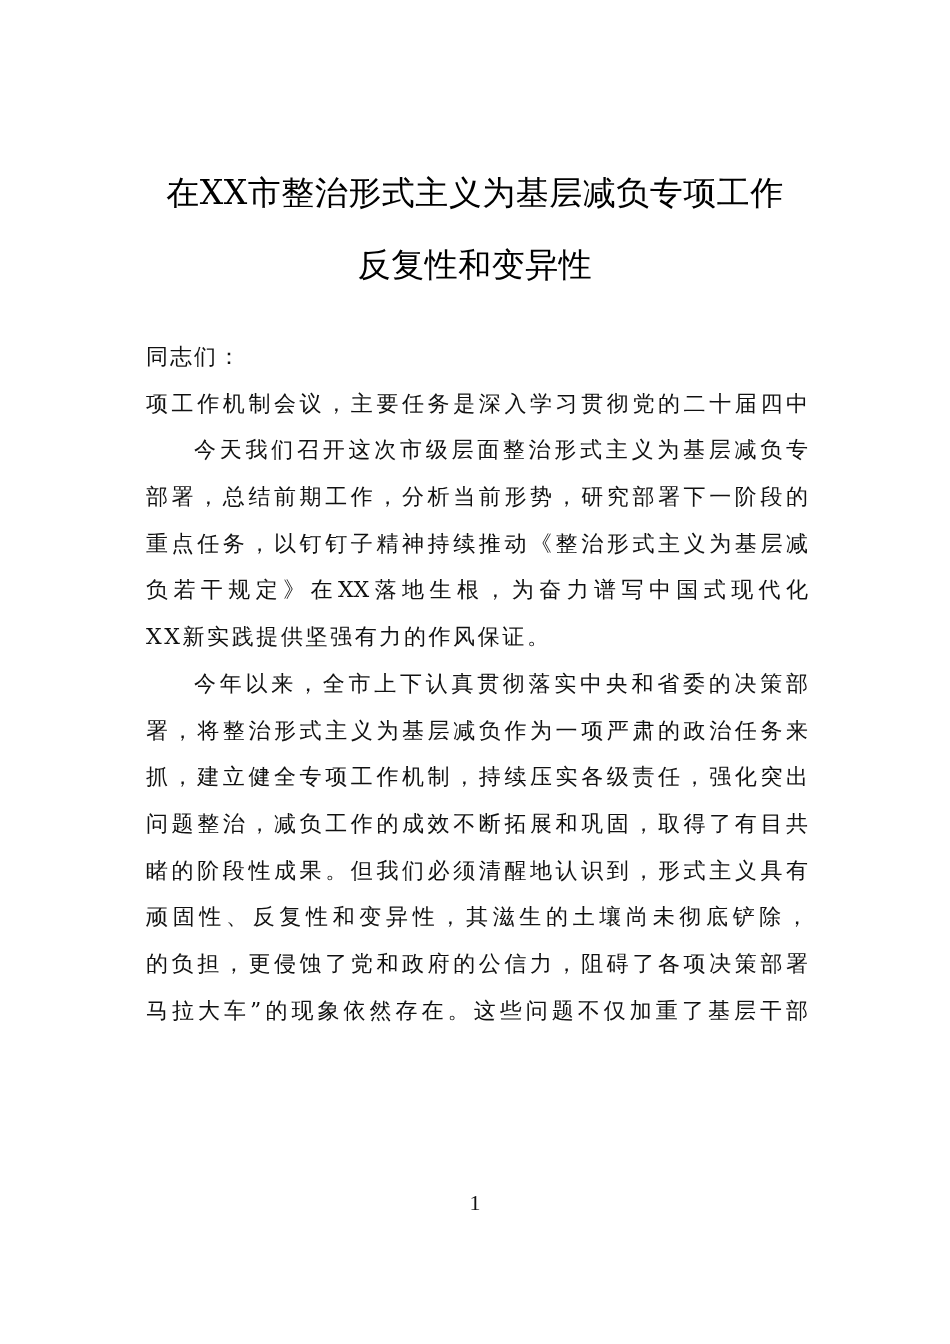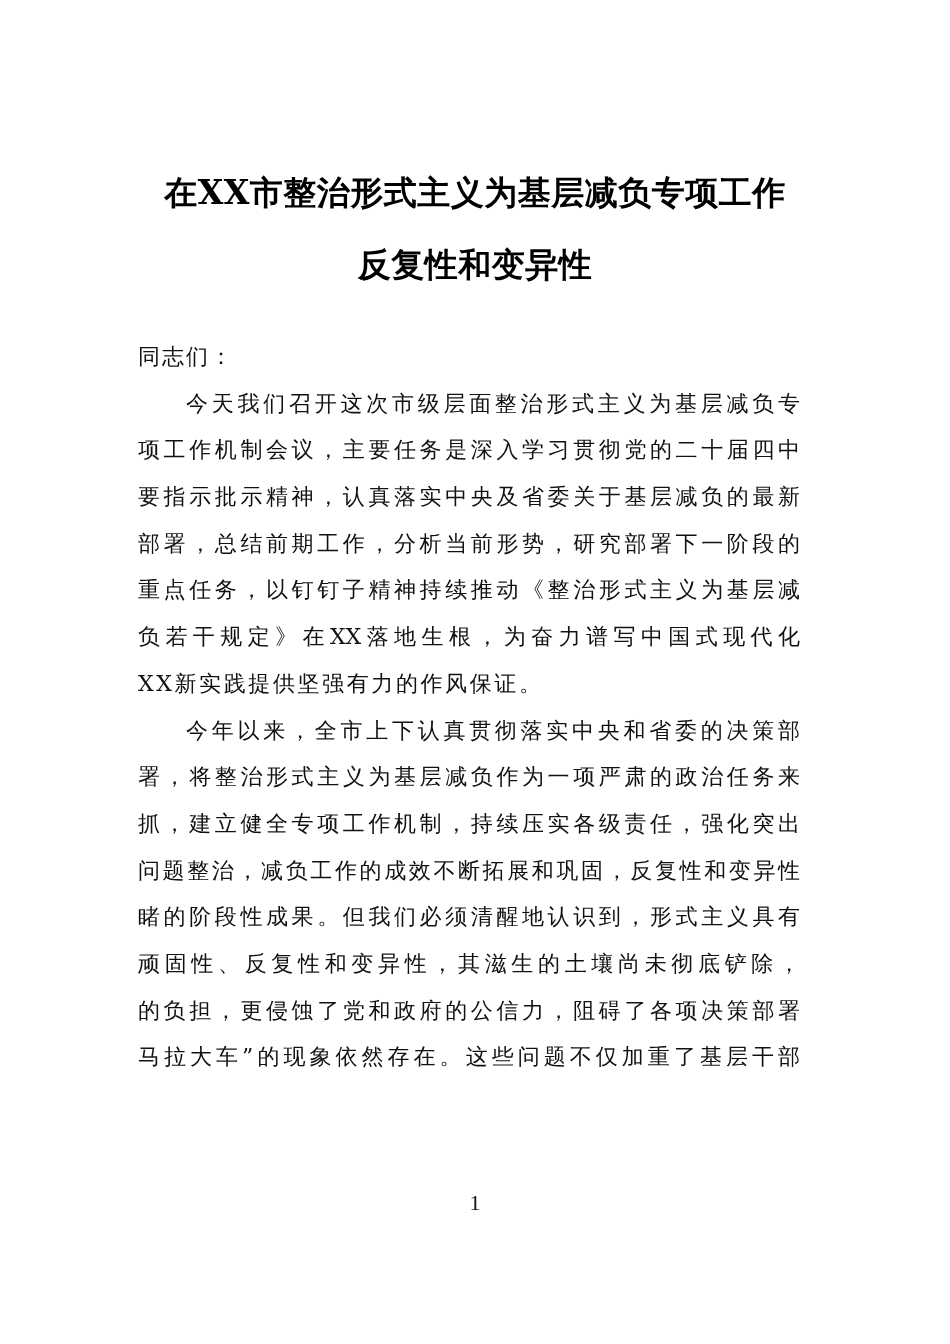--- a/index.html
+++ b/index.html
@@ -4,28 +4,28 @@
   <style>
     html, body { margin: 0; padding: 0; background: #ffffff; }
     body { width: 950px; height: 1344px; position: relative; overflow: hidden; }
     .page {
       position: absolute; left: 0; top: 0; width: 950px; height: 1344px;
       background: #ffffff; color: #111111;
     }
     .title {
       position: absolute; left: 140px; width: 670px;
       font-family: "DejaVu Serif", "Liberation Serif", serif;
-      font-weight: bold; font-size: 33px; line-height: 72px;
+      font-weight: normal; font-size: 33px; line-height: 72px;
       text-align: center; color: #000;
       letter-spacing: 0.5px;
     }
     .title-1 { top: 157px; }
     .title-2 { top: 229px; }
     .body-text {
-      position: absolute; left: 138px; top: 334px; width: 662px;
+      position: absolute; left: 146px; top: 334px; width: 662px;
       font-family: "DejaVu Serif", "Liberation Serif", serif;
       font-size: 22px; line-height: 46.7px; color: #111;
     }
     .line {
       display: block; height: 46.7px; white-space: nowrap;
       text-align: justify; text-align-last: justify;
       letter-spacing: 0;
     }
     .line.last { text-align-last: left; letter-spacing: 2.6px; }
     .line.indent { padding-left: 48px; }
@@ -41,34 +41,33 @@
 <body>
 
 <div class="page">
   <div class="title title-1">在XX市整治形式主义为基层减负专项工作</div>
   <div class="title title-2">反复性和变异性</div>
 
   <div class="body-text">
     <span class="line salutation">同志们：</span>
 
     <div>
+      <span class="line">项工作机制会议，主要任务是深入学习贯彻党的二十届四中</span>
       <span class="line indent">今天我们召开这次市级层面整治形式主义为基层减负专</span>
-      <span class="line">项工作机制会议，主要任务是深入学习贯彻党的二十届四中</span>
-      <span class="line">要指示批示精神，认真落实中央及省委关于基层减负的最新</span>
       <span class="line">部署，总结前期工作，分析当前形势，研究部署下一阶段的</span>
       <span class="line">重点任务，以钉钉子精神持续推动《整治形式主义为基层减</span>
       <span class="line">负若干规定》在XX落地生根，为奋力谱写中国式现代化</span>
       <span class="line last">XX新实践提供坚强有力的作风保证。</span>
     </div>
 
     <div>
       <span class="line indent">今年以来，全市上下认真贯彻落实中央和省委的决策部</span>
       <span class="line">署，将整治形式主义为基层减负作为一项严肃的政治任务来</span>
       <span class="line">抓，建立健全专项工作机制，持续压实各级责任，强化突出</span>
-      <span class="line">问题整治，减负工作的成效不断拓展和巩固，反复性和变异性</span>
+      <span class="line">问题整治，减负工作的成效不断拓展和巩固，取得了有目共</span>
       <span class="line">睹的阶段性成果。但我们必须清醒地认识到，形式主义具有</span>
       <span class="line">顽固性、反复性和变异性，其滋生的土壤尚未彻底铲除，</span>
       <span class="line">的负担，更侵蚀了党和政府的公信力，阻碍了各项决策部署</span>
       <span class="line">马拉大车”的现象依然存在。这些问题不仅加重了基层干部</span>
     </div>
   </div>
 
   <div class="page-number">1</div>
 </div>
 

